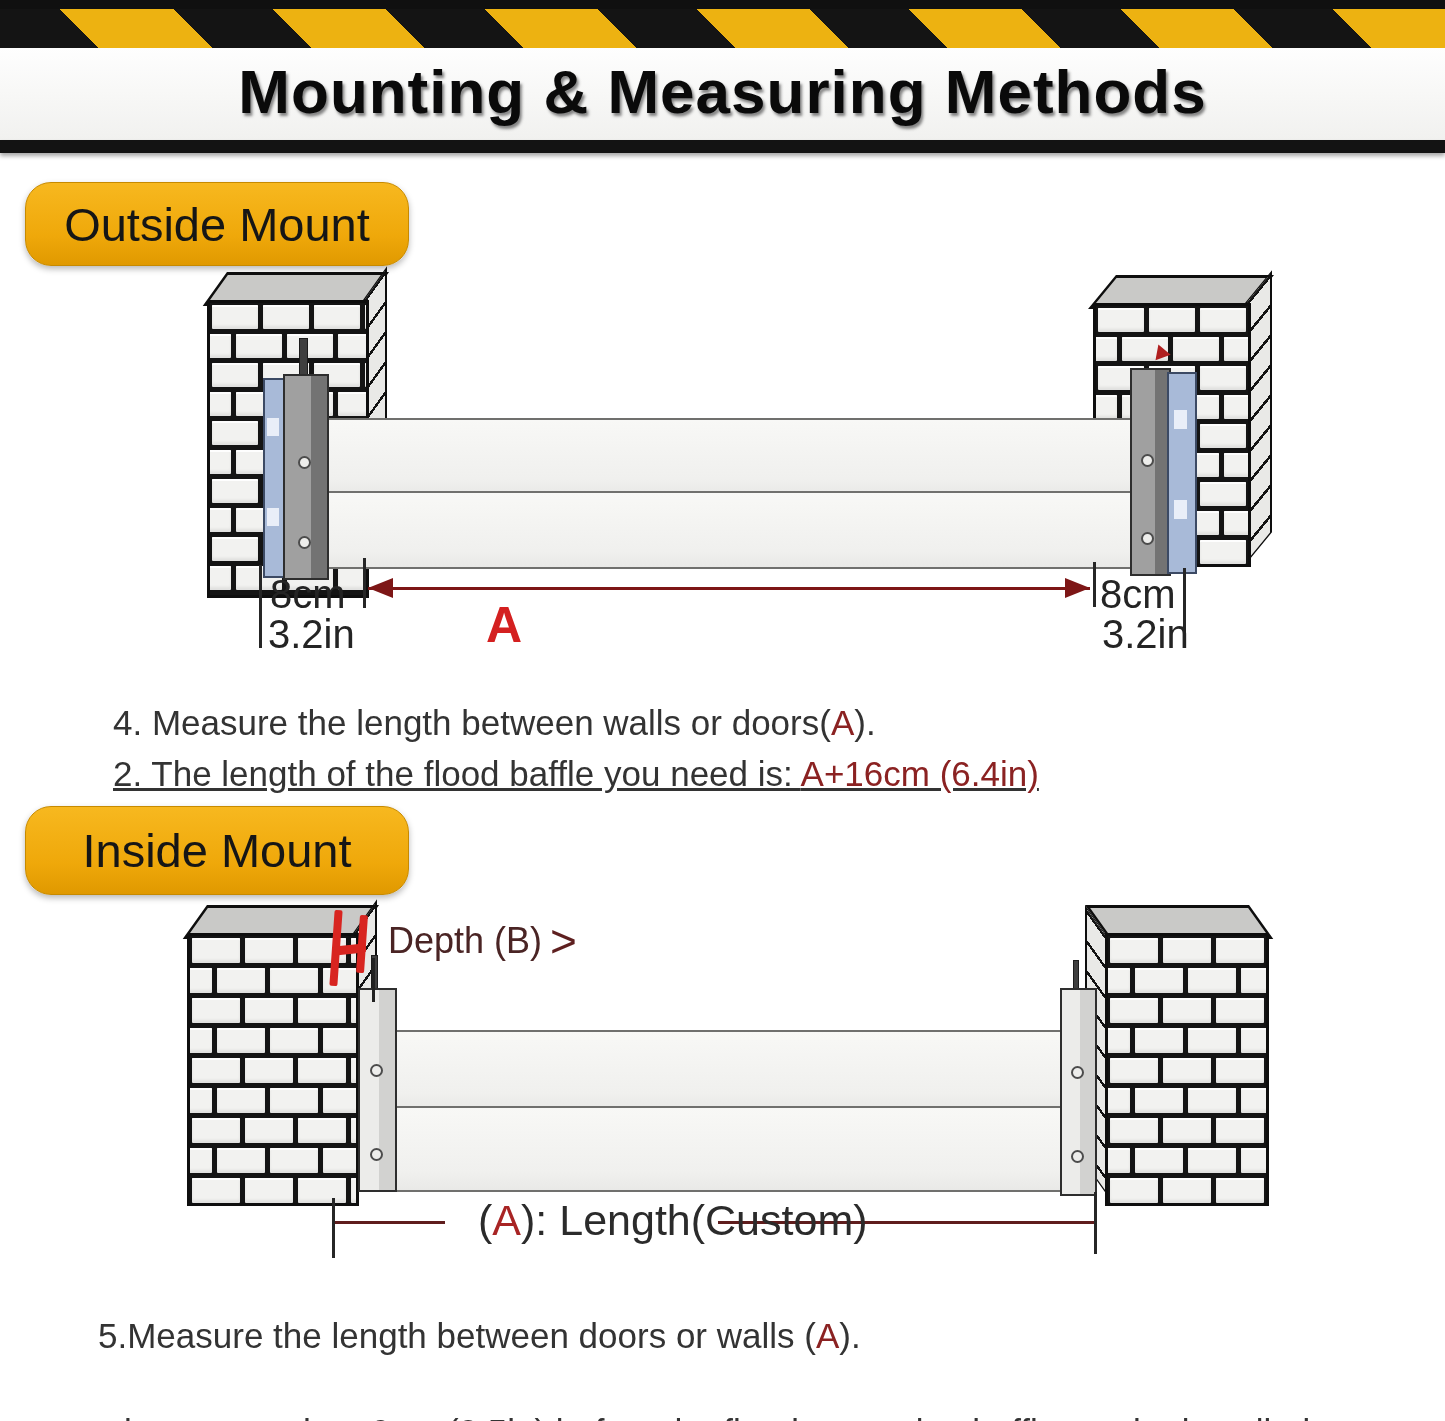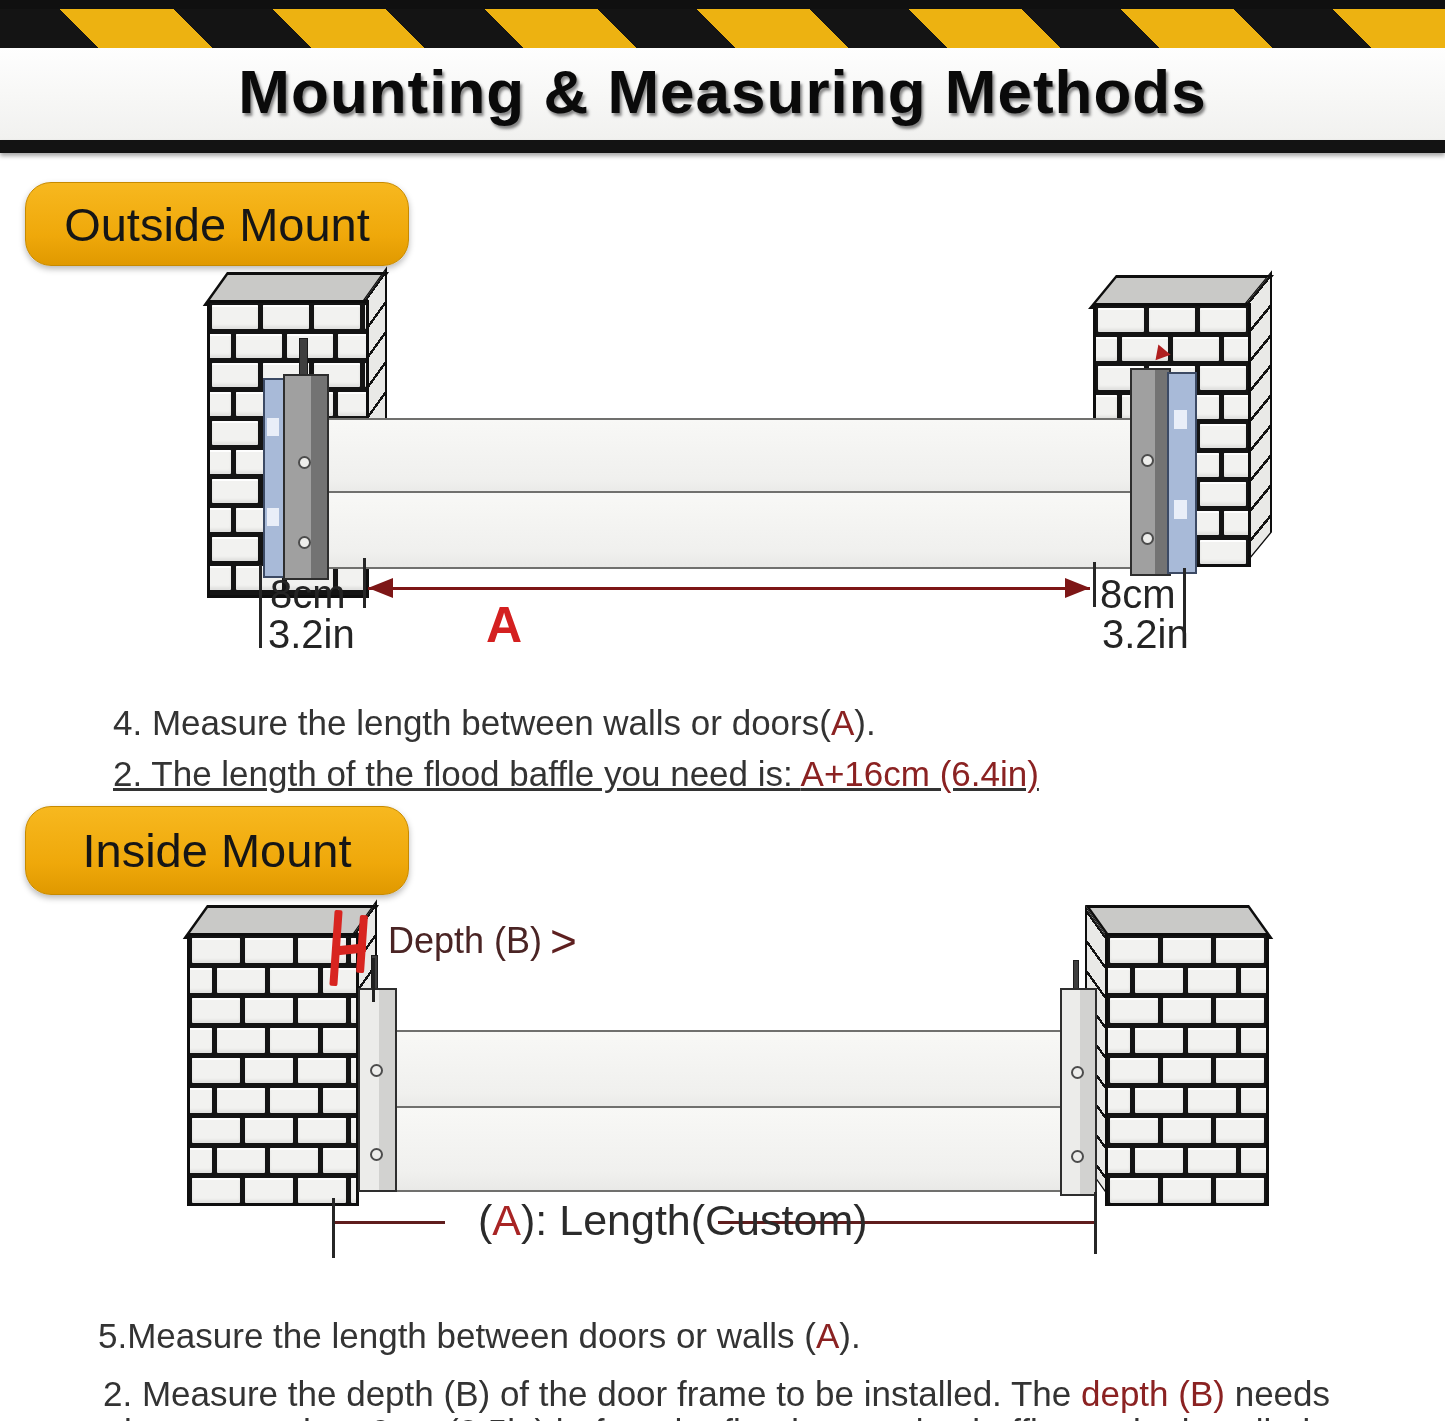--- a/index.html
+++ b/index.html
@@ -328,20 +328,17 @@
   <div class="tick" style="left:1094px;top:1192px;height:62px;"></div>
   <div class="mline" style="left:335px;top:1221px;width:110px;"></div>
   <div class="mline" style="left:718px;top:1221px;width:376px;"></div>
   <div class="len-label">
     <span>(</span><span class="em">A</span><span>): Length(Custom)</span>
   </div>
 
   <p class="step" style="left:98px;top:1281px;">
     <span>5.Measure the length between doors or walls (</span><span class="em">A</span><span>).</span>
   </p>
-  <p class="step" style="left:103px;top:1339px;">
-    <span>2. Measure the depth (B) of the door frame to be installed. The </span><span class="em">depth (B)</span><span> needs</span>
-  </p>
   <p class="step" style="left:85px;top:1377px;">
     <span>to be greater than 9cm (3.5in) before the flood protection baffle can be installed.</span>
   </p>
 
 </div>
 
 </body></html>

